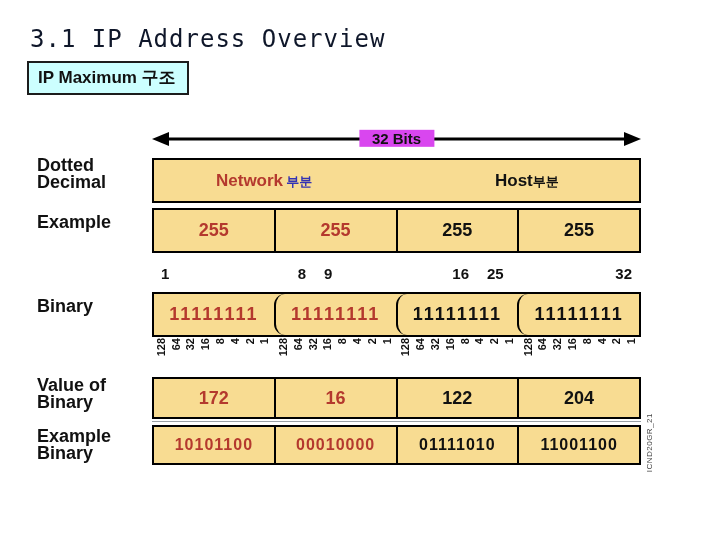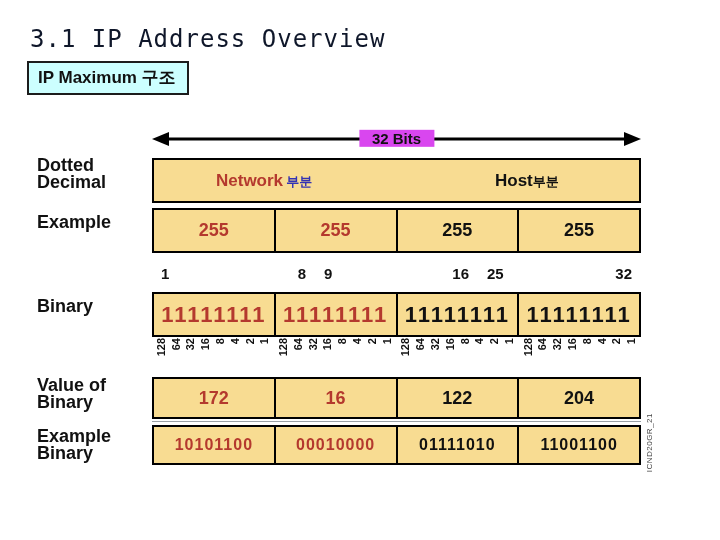--- a/index.html
+++ b/index.html
@@ -45,21 +45,21 @@
     position:absolute;left:152px;width:489px;display:flex;
     background:#f8dc92;border:2px solid #000;box-sizing:border-box;
   }
   .cellrow .cell{
     flex:1;display:flex;align-items:center;justify-content:center;
     border-left:2px solid #000;font-weight:bold;
   }
   .cellrow .cell:first-child{border-left:none;}
   .max-row{top:208px;height:45px;font-size:18px;}
   .bin-row{top:292px;height:45px;}
-  .bin-row .cell{font-size:22px;letter-spacing:2px;}
+  .bin-row .cell{font-size:18px;letter-spacing:2px;border-radius:11px;}
   .val-row{top:377px;height:42px;font-size:18px;}
   .ex-row{top:425px;height:40px;}
   .ex-row .cell{font-size:16px;letter-spacing:1px;}
   .sep{position:absolute;left:152px;top:421px;width:489px;height:1px;background:#9aa0a6;}
   
   .bitscale{position:absolute;left:152px;top:265px;width:489px;display:flex;}
   .bitscale .bs{flex:1;display:flex;justify-content:space-between;padding:0 9px;
     font-weight:bold;font-size:15px;}
   
   .bitvals{position:absolute;left:152px;top:338px;width:489px;height:41px;display:flex;}

